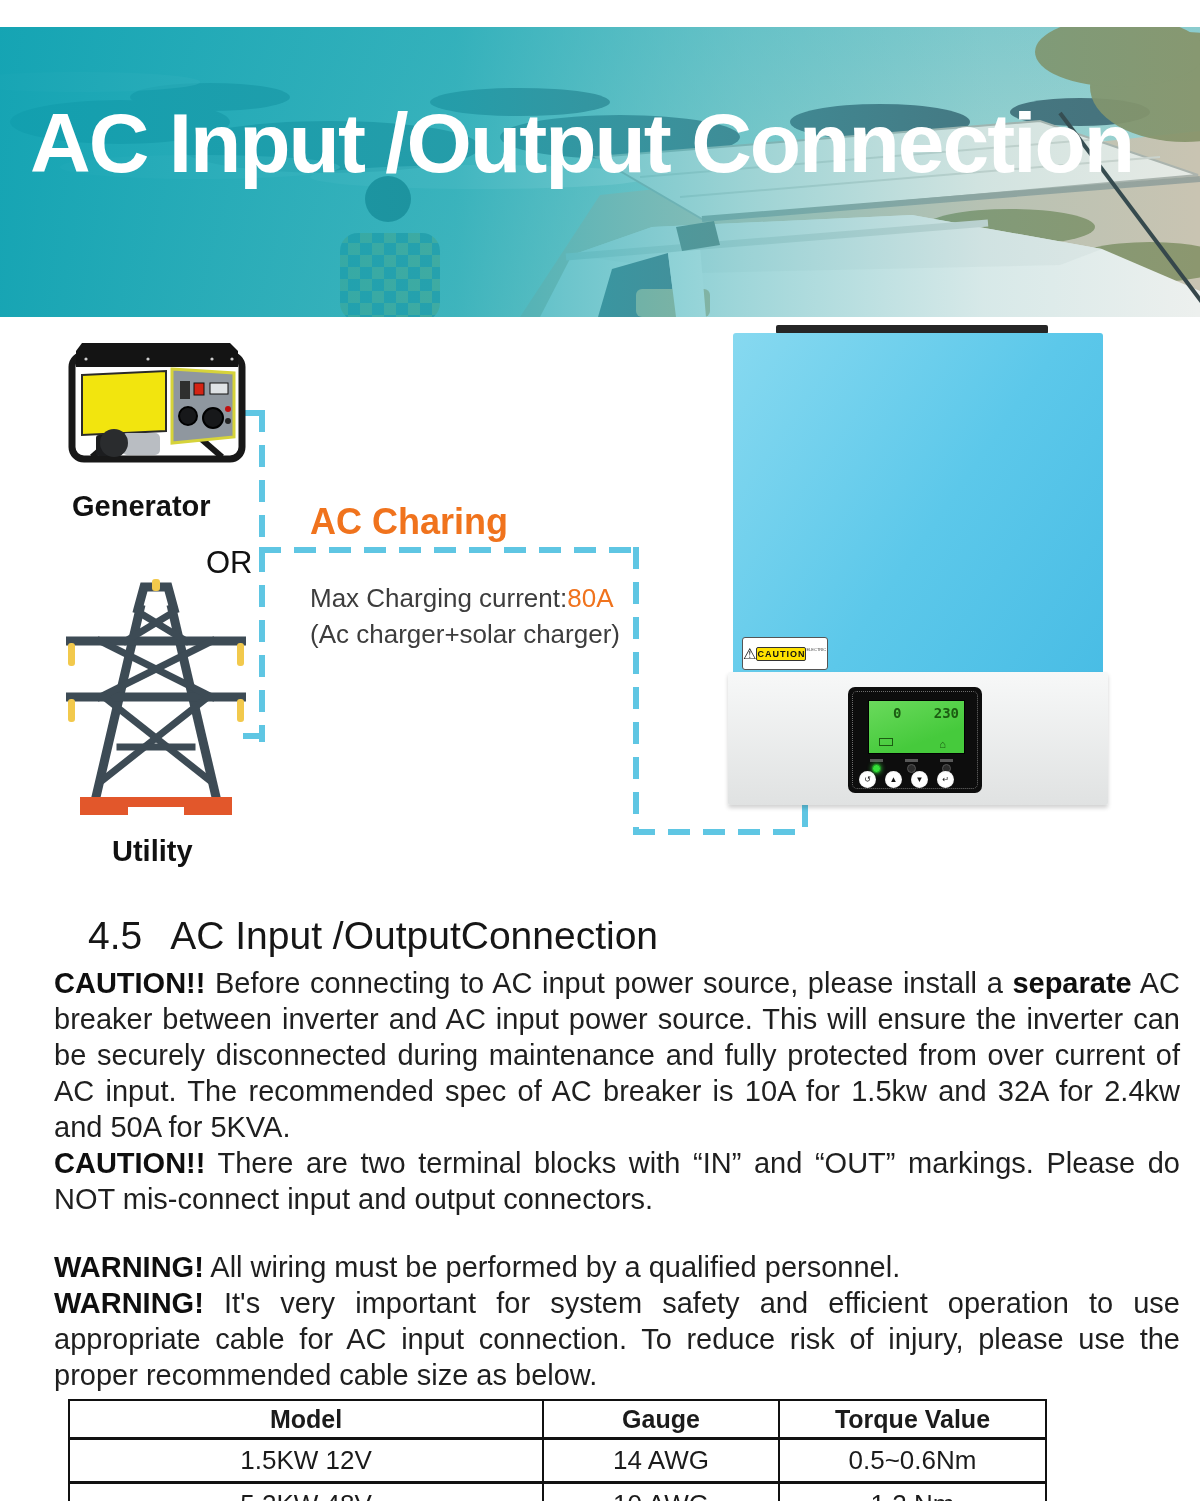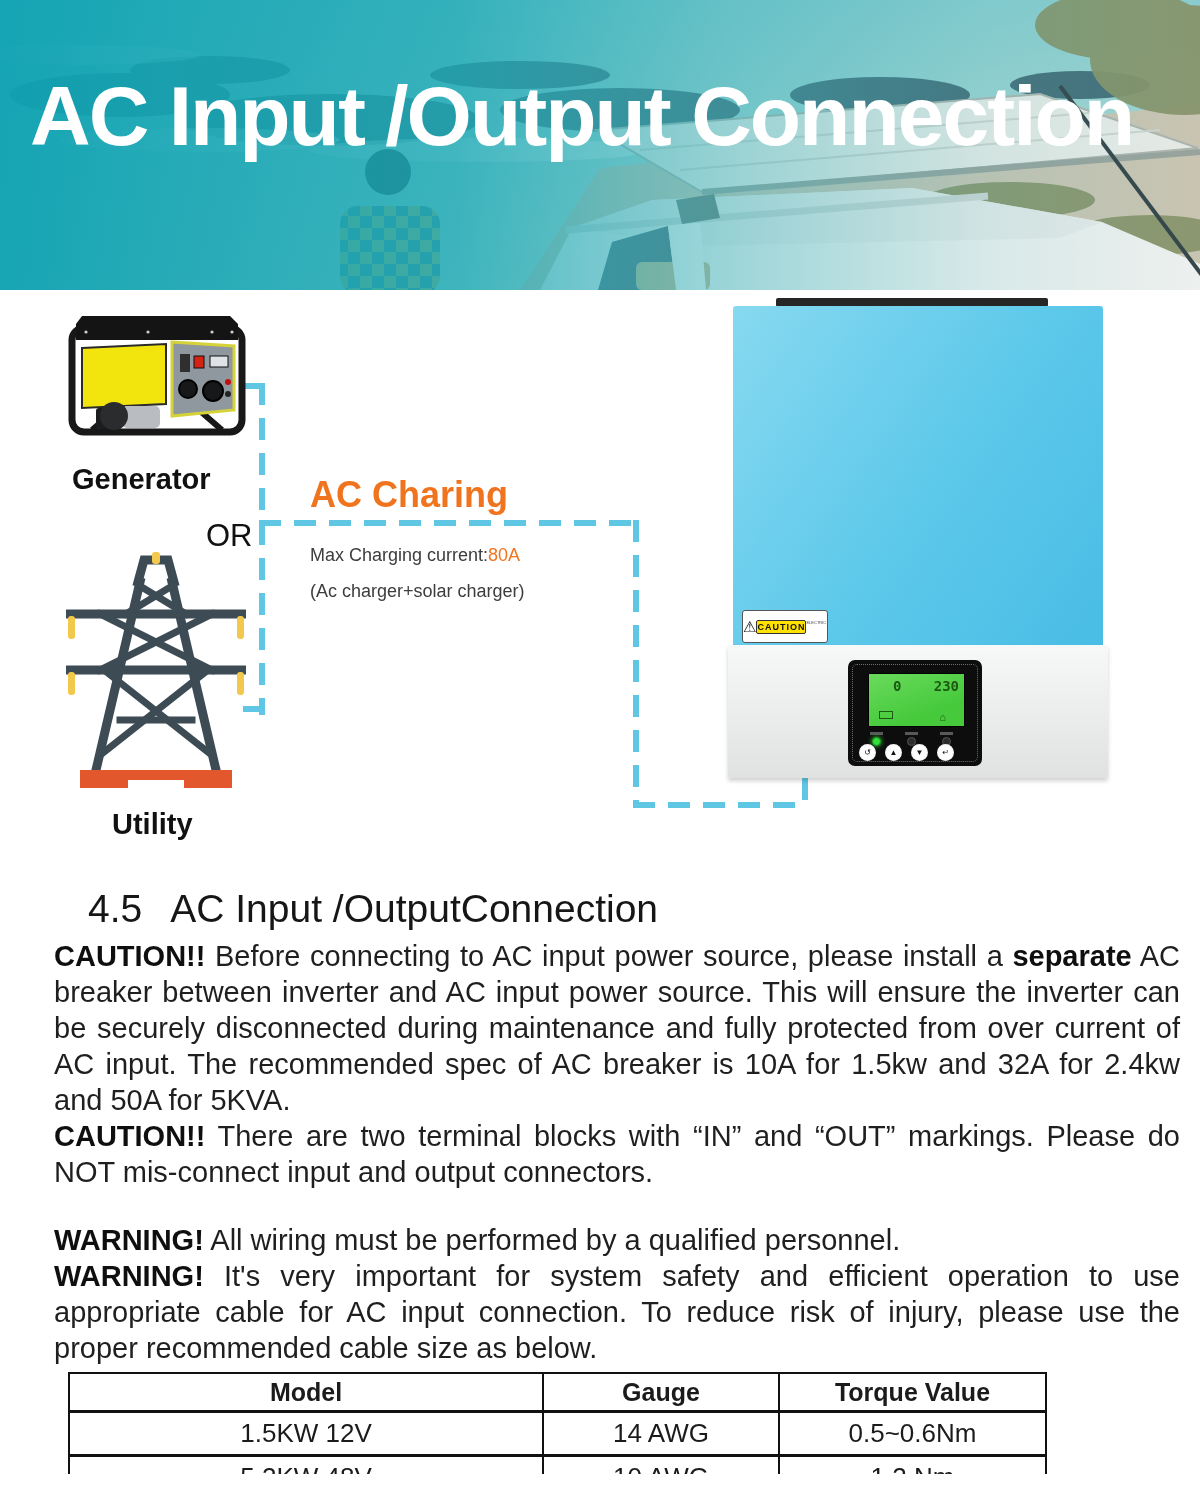--- a/index.html
+++ b/index.html
@@ -1,36 +1,36 @@
 <!DOCTYPE html>
 <html><head>
 <meta charset="utf-8">
 <style>
   html,body{margin:0;padding:0;background:#ffffff;}
   .page{position:relative;width:1200px;height:1474px;background:#fff;overflow:hidden;
-        font-family:"Liberation Sans",sans-serif;color:#1f1f1f;}
+        font-family:"Liberation Sans",sans-serif;color:#1f1f1f;margin-top:27px;}
 
   
   .hero{position:relative;width:1200px;height:290px;overflow:hidden;}
   .hero svg{position:absolute;left:0;top:0;width:100%;height:100%;display:block;}
   .hero-title{position:absolute;left:30px;top:66px;font-size:84px;font-weight:bold;
               color:#ffffff;letter-spacing:-2px;white-space:nowrap;line-height:1.2;}
 
   
   .diagram{position:relative;width:1200px;height:600px;}
   .dash-h{position:absolute;height:6px;
           background:repeating-linear-gradient(90deg,#5fc6e3 0 22px,transparent 22px 35px);}
   .dash-v{position:absolute;width:6px;
           background:repeating-linear-gradient(180deg,#5fc6e3 0 22px,transparent 22px 35px);}
 
   .big-label{position:absolute;font-weight:bold;font-size:29px;color:#111;}
   .or-label{position:absolute;font-weight:normal;font-size:31px;color:#111;}
 
   .acc-title{position:absolute;left:310px;top:184px;font-size:36px;font-weight:bold;color:#f0731d;}
-  .acc-text{position:absolute;left:310px;top:247px;font-size:18px;line-height:36px;color:#3d3d3d;}
+  .acc-text{position:absolute;left:310px;top:263px;font-size:26px;line-height:36px;color:#3d3d3d;}
   .acc-text .hl{color:#f0731d;}
 
   
   .inverter{position:absolute;left:728px;top:3px;width:380px;height:492px;}
   .inv-bracket{position:absolute;left:48px;top:5px;width:272px;height:9px;background:#262626;border-radius:2px;}
   .inv-bracket:before,.inv-bracket:after{content:"";position:absolute;top:8px;width:26px;height:5px;background:#262626;}
   .inv-bracket:before{left:12px;} .inv-bracket:after{right:12px;}
   .inv-blue{position:absolute;left:5px;top:13px;width:370px;height:340px;border-radius:3px 3px 0 0;
             background:linear-gradient(125deg,#87d9f0 0%,#5cc8ea 55%,#49bde5 100%);}
   .inv-white{position:absolute;left:0;top:352px;width:380px;height:133px;

